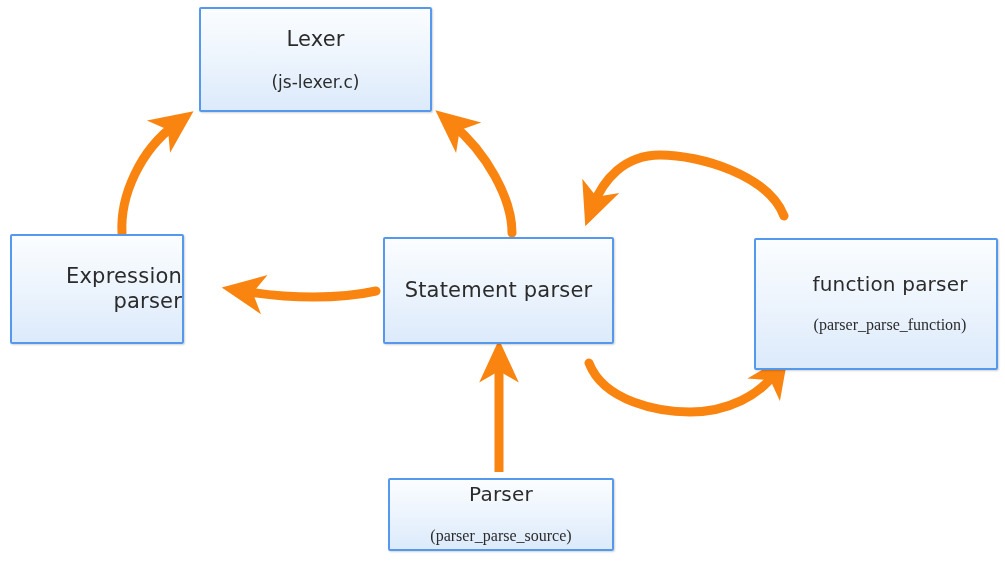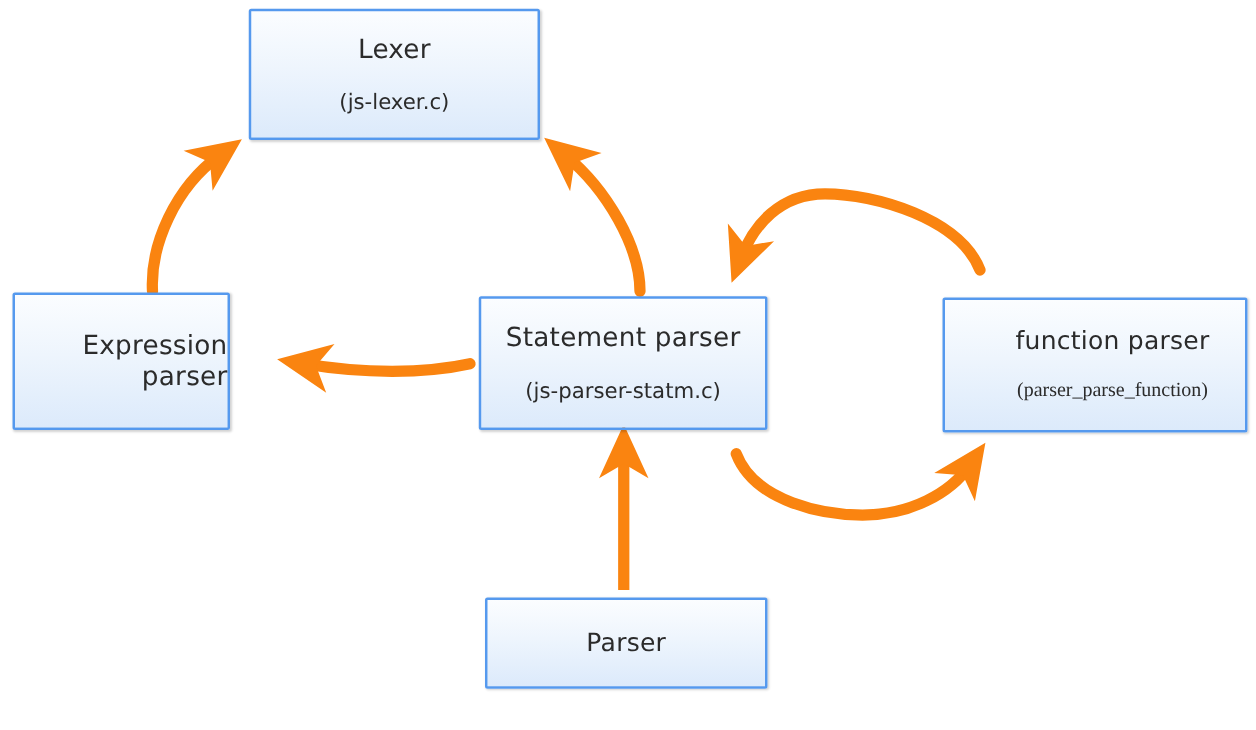--- a/index.html
+++ b/index.html
@@ -80,25 +80,25 @@
     <div class="title">Lexer</div>
     <div class="sub">(js-lexer.c)</div>
   </div>
 
   <div class="node" style="left:10px; top:234px; width:174px; height:110px;padding-left:28px;">
     <div class="title">Expression parser</div>
   </div>
 
   <div class="node" style="left:383px; top:237px; width:231px; height:107px;">
     <div class="title">Statement parser</div>
-    <div class="sub">(js-parser-statm.c)</div>
   </div>
 
-  <div class="node compact" style="left:754px; top:238px; width:244px; height:108px;padding-left:28px;">
+  <div class="node compact" style="left:754px; top:238px; width:244px; height:132px;padding-left:28px;">
     <div class="title">function parser</div>
     <div class="sub">(parser_parse_function)</div>
   </div>
 
   <div class="node compact" style="left:388px; top:478px; width:226px; height:73px;">
     <div class="title">Parser</div>
+    <div class="sub">(parser_parse_source)</div>
   </div>
 
 </div>
 
 </body></html>

